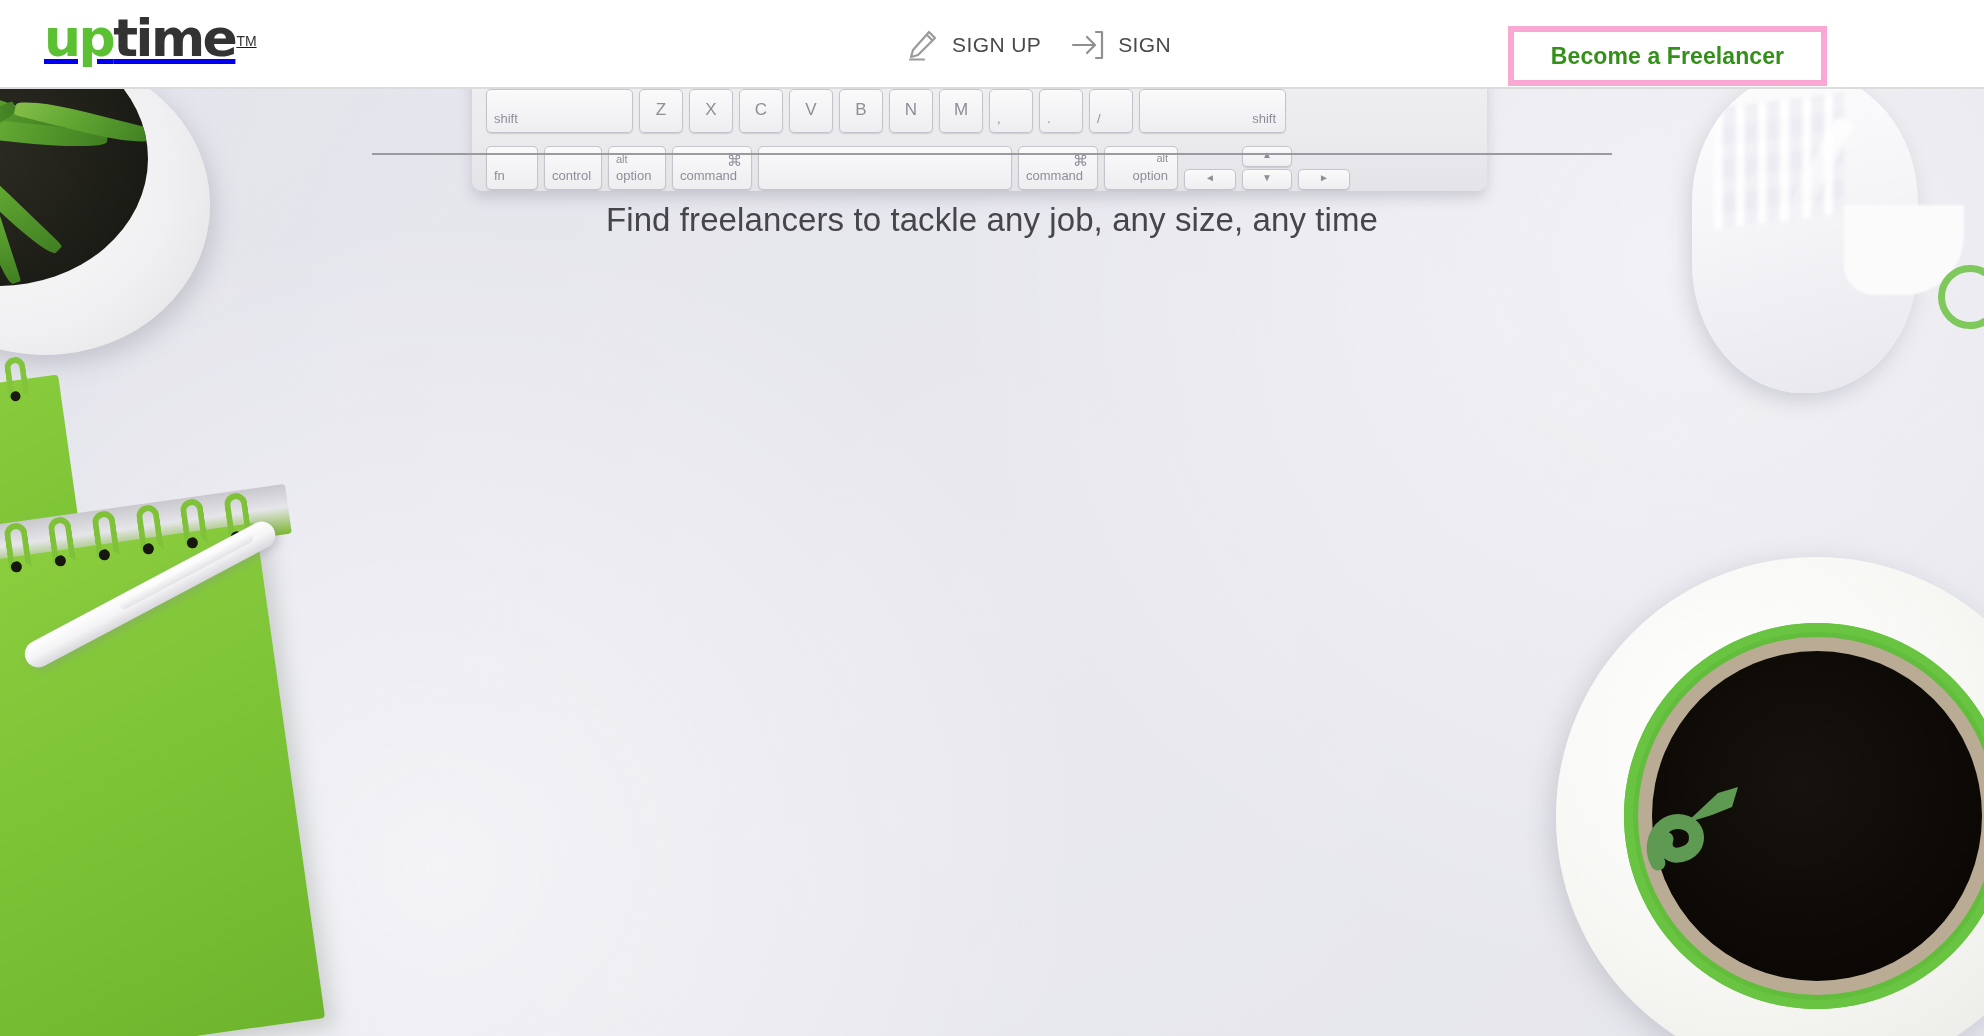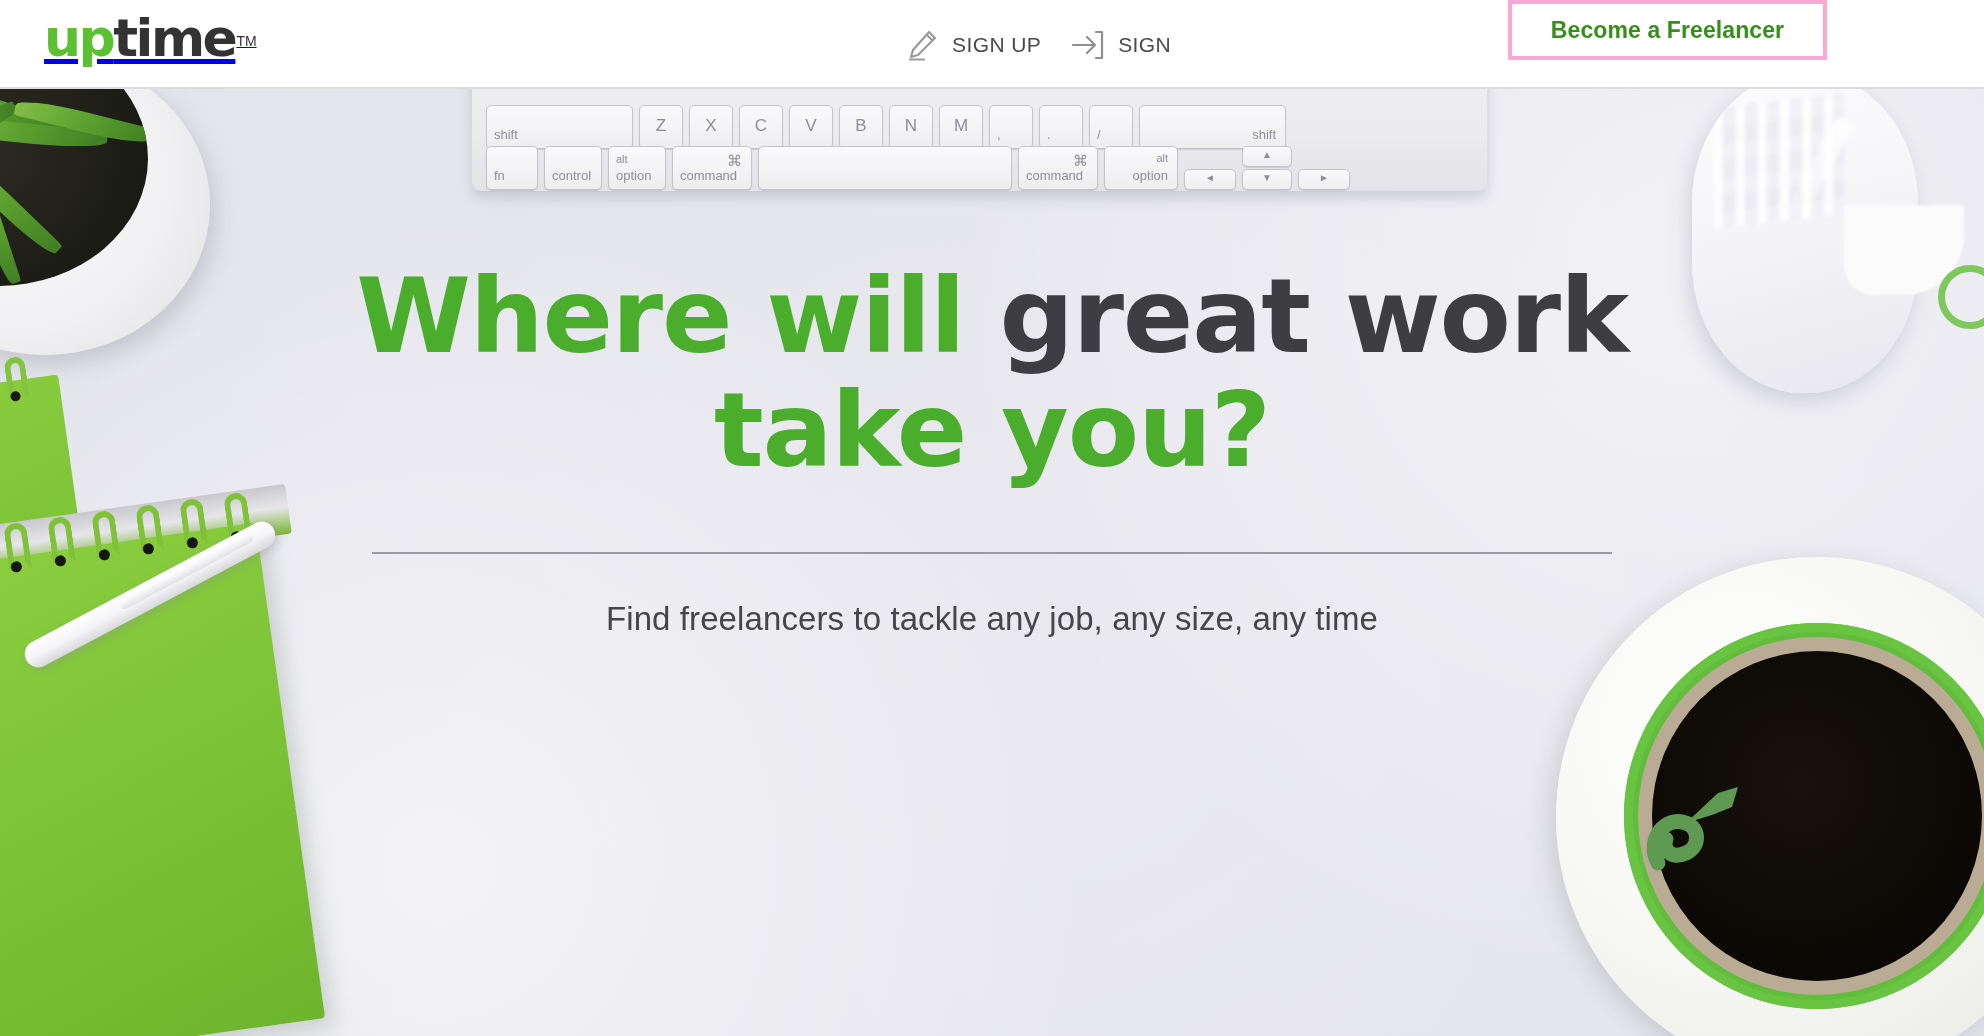--- a/index.html
+++ b/index.html
@@ -119,24 +119,24 @@
     color: #4a4a4a;
     letter-spacing: 0.4px;
     white-space: nowrap;
   }
   .pencil-icon { width: 34px; height: 34px; }
   .login-icon { width: 34px; height: 32px; }
 
   .become-btn {
     position: absolute;
     left: 1508px;
-    top: 0;
+    top: 26px;
     width: 319px;
     height: 60px;
-    border: 4px solid #f9a8d4;
+    border: 6px solid #f9a8d4;
     background: #ffffff;
     color: #339019;
     font-size: 23px;
     font-weight: bold;
     cursor: pointer;
     font-family: "Liberation Sans", sans-serif;
     letter-spacing: 0.1px;
   }
 
   
@@ -163,21 +163,21 @@
   .keyboard {
     position: absolute;
     left: 472px; top: -74px;
     width: 1015px; height: 176px;
     background: linear-gradient(180deg, #f3f3f5 0%, #ebebee 70%, #e3e3e8 100%);
     border-radius: 0 0 10px 10px;
     box-shadow: 0 7px 13px rgba(130,130,145,0.30);
     padding: 0 14px;
   }
   .kb-row { position: absolute; display: flex; gap: 6px; left: 14px; }
-  .kb-row-1 { top: 90px; }
+  .kb-row-1 { top: 74px; }
   .kb-row-2 { top: 131px; }
   .key {
     background: linear-gradient(180deg, #fafafb 0%, #eeeef1 100%);
     border: 1px solid #c4c4cc;
     border-radius: 5px;
     height: 44px;
     position: relative;
     box-shadow: 0 1px 1px rgba(150,150,165,0.35);
     flex: 0 0 auto;
   }
@@ -597,21 +597,16 @@
     <div class="cup-rim"></div>
     <div class="cup-inner-ring"></div>
     <div class="coffee"></div>
     <svg class="cup-logo" viewBox="0 0 120 128">
       <path d="M16 96 C4 74, 22 48, 44 56 C58 61, 58 80, 44 86 C30 92, 20 84, 24 72" fill="none" stroke="#5f9a53" stroke-width="15" stroke-linecap="round"></path>
       <path d="M44 56 L76 26 L96 20 L90 40 L70 48 Z" fill="#5f9a53"></path>
     </svg>
   </div>
 
   <div class="hero-content">
-    <h1 class="headline">
-      <span class="hl-green">Where will</span>
-      <span class="hl-dark">great work</span><br>
-      <span class="hl-green">take you?</span>
-    </h1>
     <div class="divider"></div>
     <p class="subtitle">Find freelancers to tackle any job, any size, any time</p>
   </div>
 </div>
 
 </body></html>

